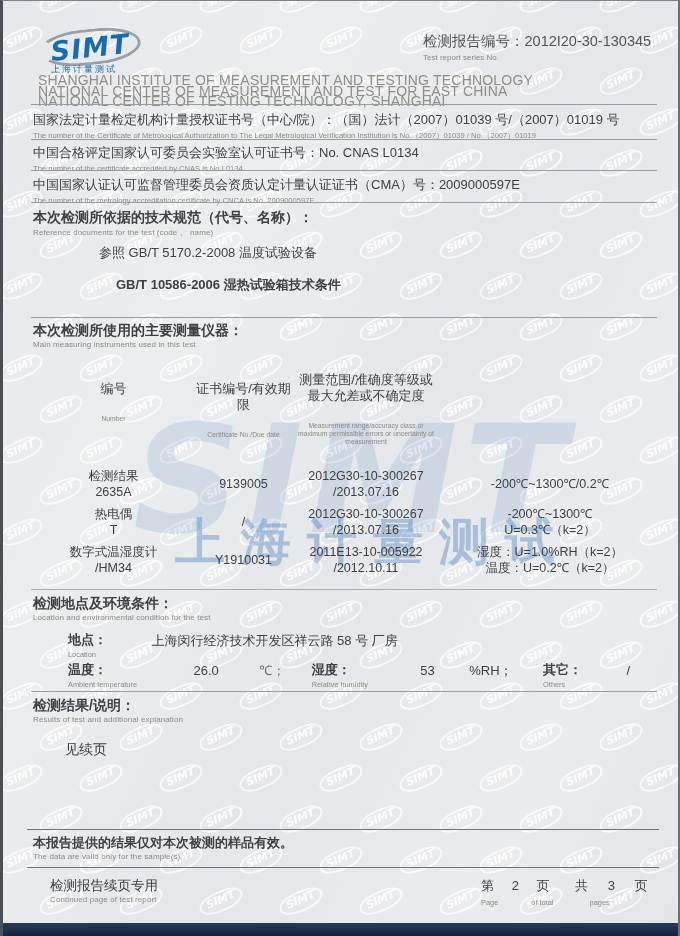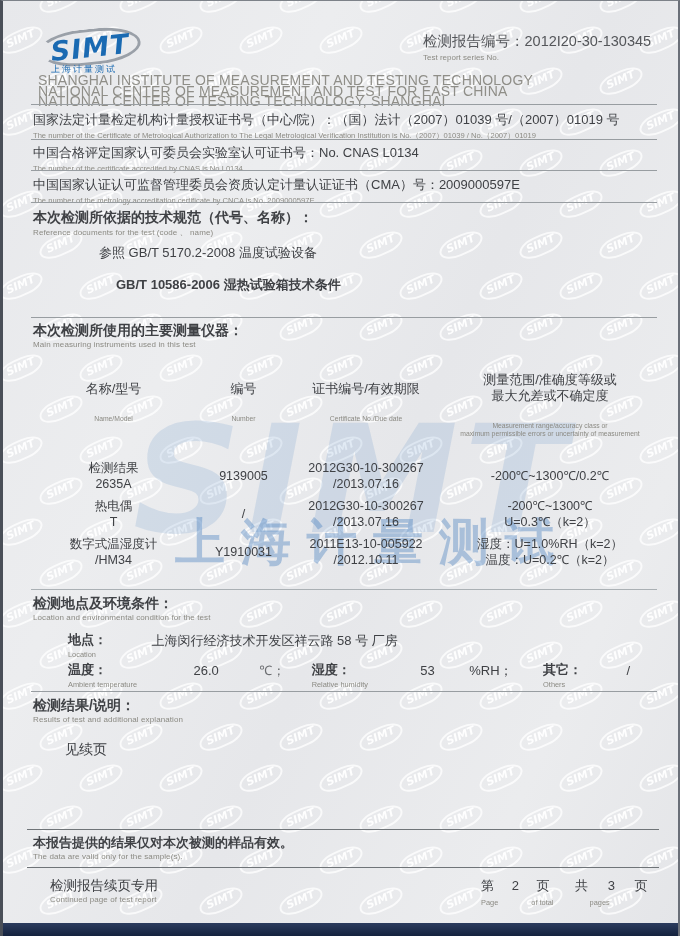--- a/index.html
+++ b/index.html
@@ -345,24 +345,20 @@
   <div class="rule" style="top:316px;"></div>
 
   <div class="abs" style="left:30px; top:321px;">
     <div class="zh zh-bold" style="font-size:14px;">本次检测所使用的主要测量仪器：</div>
     <div class="en-sub">Main measuring instruments used in this test</div>
   </div>
 
   <div class="instr-table">
     <div class="t-row" style="align-items:start;">
       <div class="t-cell" style="padding-top:12px;">
-        <div class="t-head-zh">名称/型号</div>
-        <div class="t-head-en">Name/Model</div>
-      </div>
-      <div class="t-cell" style="padding-top:12px;">
         <div class="t-head-zh">编号</div>
         <div class="t-head-en">Number</div>
       </div>
       <div class="t-cell" style="padding-top:12px;">
         <div class="t-head-zh">证书编号/有效期限</div>
         <div class="t-head-en">Certificate No./Due date</div>
       </div>
       <div class="t-cell">
         <div class="t-head-zh">测量范围/准确度等级或
 最大允差或不确定度</div>

